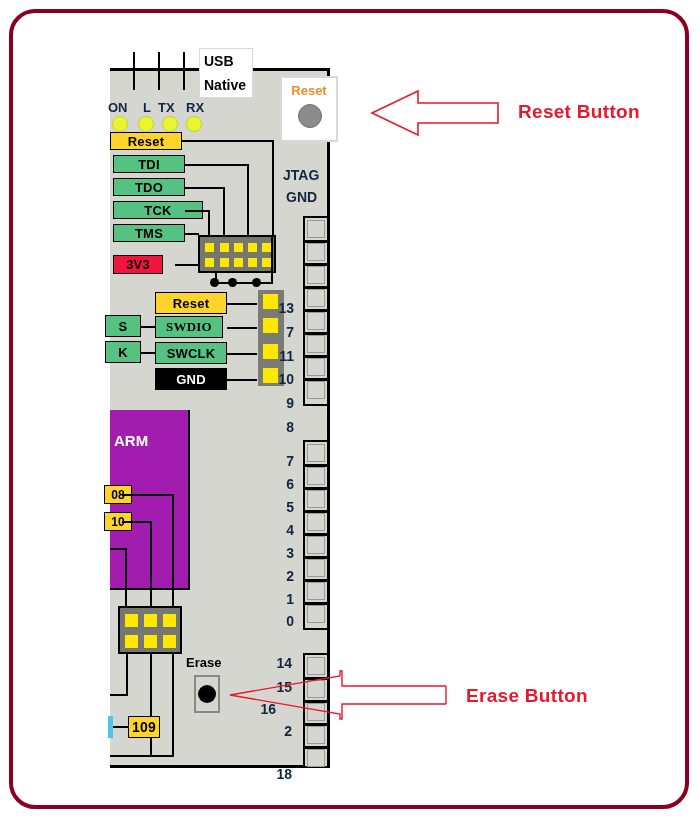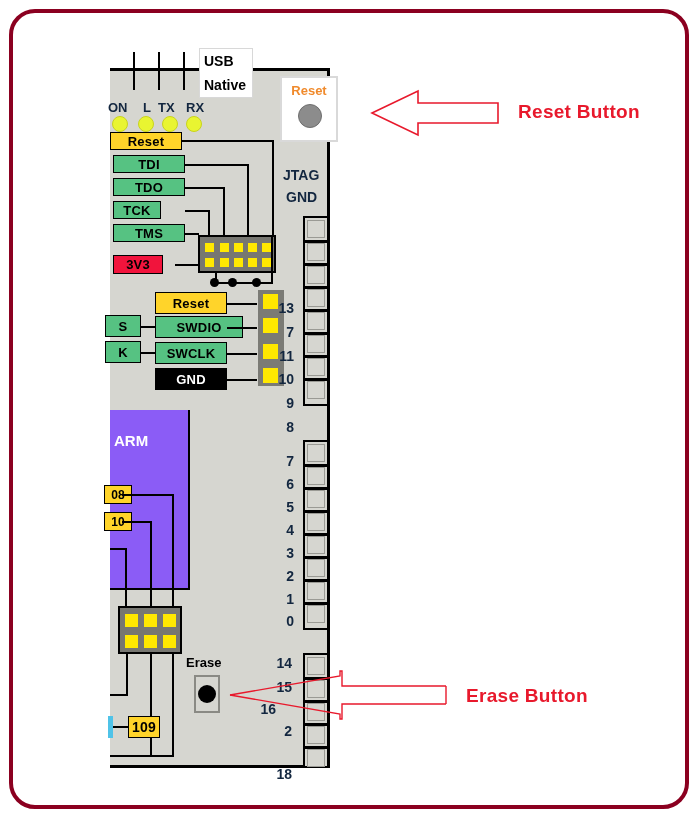--- a/index.html
+++ b/index.html
@@ -65,21 +65,21 @@
 
   
   #erase-btn{position:absolute;left:194px;top:675px;width:26px;height:38px;
              background:#d6d6d0;border:2px solid #8a8a84;box-sizing:border-box;}
   #erase-btn .dot{position:absolute;left:50%;top:50%;margin-left:-9px;margin-top:-9px;
              width:18px;height:18px;border-radius:50%;background:#000;}
   #erase-text{position:absolute;left:186px;top:655px;font-size:13px;font-weight:bold;color:#000;}
 
   
   #arm-chip{position:absolute;left:110px;top:410px;width:80px;height:180px;
-            background:#8b5cf6;border-right:2px solid #000;border-bottom:2px solid #000;
+            background:#a21caf;border-right:2px solid #000;border-bottom:2px solid #000;
             box-sizing:border-box;}
   #arm-chip .txt{position:absolute;left:4px;top:22px;font-size:15px;font-weight:bold;color:#fff;}
 
   
   .sockstrip{position:absolute;width:26px;background:#d6d6d0;border:2px solid #000;box-sizing:border-box;}
   .sock{position:absolute;left:2px;width:18px;height:18px;background:#d6d6d0;
         border:1px solid #9a9a94;box-sizing:border-box;}
   .socksep{position:absolute;left:0;width:22px;height:3px;background:#000;}
 
   
@@ -122,21 +122,21 @@
 <div class="ledlbl" style="left:158px;top:100px;">TX</div>
 <div class="ledlbl" style="left:186px;top:100px;">RX</div>
 <div class="led" style="left:112px;top:116px;"></div>
 <div class="led" style="left:138px;top:116px;"></div>
 <div class="led" style="left:162px;top:116px;"></div>
 <div class="led" style="left:186px;top:116px;"></div>
 
 <div class="lbl yellow" style="left:110px;top:132px;width:72px;height:18px;">Reset</div>
 <div class="lbl green" style="left:113px;top:155px;width:72px;height:18px;">TDI</div>
 <div class="lbl green" style="left:113px;top:178px;width:72px;height:18px;text-align:center;">TDO</div>
-<div class="lbl green" style="left:113px;top:201px;width:48px;height:18px;">TCK</div>
+<div class="lbl green" style="left:113px;top:201px;width:90px;height:18px;">TCK</div>
 <div class="lbl green" style="left:113px;top:224px;width:72px;height:18px;">TMS</div>
 <div class="lbl red" style="left:113px;top:255px;width:50px;height:19px;">3V3</div>
 
 <div class="wire h" style="left:182px;top:140px;width:92px;"></div>
 <div class="wire v" style="left:272px;top:140px;height:96px;"></div>
 <div class="wire h" style="left:185px;top:164px;width:64px;"></div>
 <div class="wire v" style="left:247px;top:164px;height:72px;"></div>
 <div class="wire h" style="left:185px;top:187px;width:40px;"></div>
 <div class="wire v" style="left:223px;top:187px;height:49px;"></div>
 <div class="wire h" style="left:185px;top:210px;width:25px;"></div>
@@ -164,21 +164,21 @@
 <div class="abs" style="left:252px;top:278px;width:9px;height:9px;border-radius:50%;background:#000;"></div>
 <div class="wire v" style="left:271px;top:236px;height:48px;"></div>
 
 <div class="boardtxt" style="left:283px;top:167px;">JTAG</div>
 <div class="boardtxt" style="left:286px;top:189px;">GND</div>
 
 <div class="lbl green" style="left:105px;top:315px;width:36px;height:22px;">S</div>
 <div class="lbl green" style="left:105px;top:341px;width:36px;height:22px;">K</div>
 
 <div class="lbl yellow" style="left:155px;top:292px;width:72px;height:22px;">Reset</div>
-<div class="lbl green" style="left:155px;top:316px;width:88px;height:22px;">SWDIO</div>
+<div class="lbl green" style="left:155px;top:316px;width:68px;height:22px;font-family:Liberation Serif, serif;">SWDIO</div>
 <div class="lbl green" style="left:155px;top:342px;width:72px;height:22px;">SWCLK</div>
 <div class="lbl black" style="left:155px;top:368px;width:72px;height:22px;">GND</div>
 
 <div class="wire h" style="left:141px;top:326px;width:14px;"></div>
 <div class="wire h" style="left:141px;top:352px;width:14px;"></div>
 <div class="wire h" style="left:227px;top:303px;width:30px;"></div>
 <div class="wire h" style="left:227px;top:327px;width:30px;"></div>
 <div class="wire h" style="left:227px;top:353px;width:30px;"></div>
 <div class="wire h" style="left:227px;top:379px;width:30px;"></div>
 

